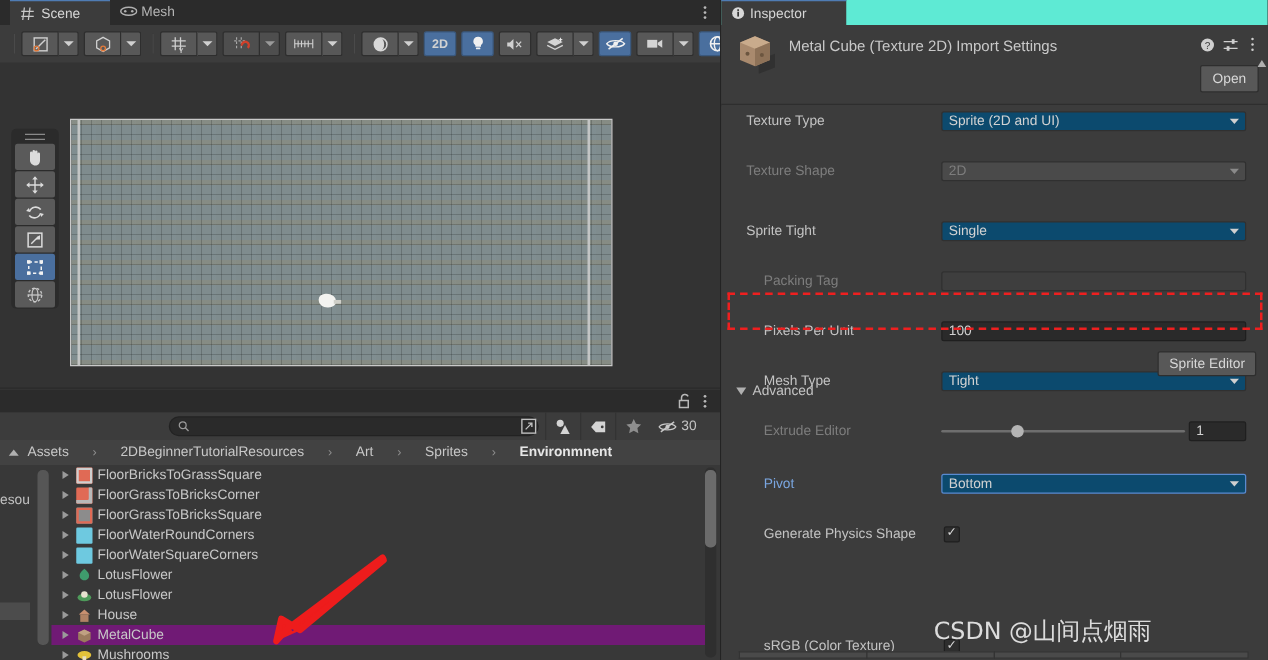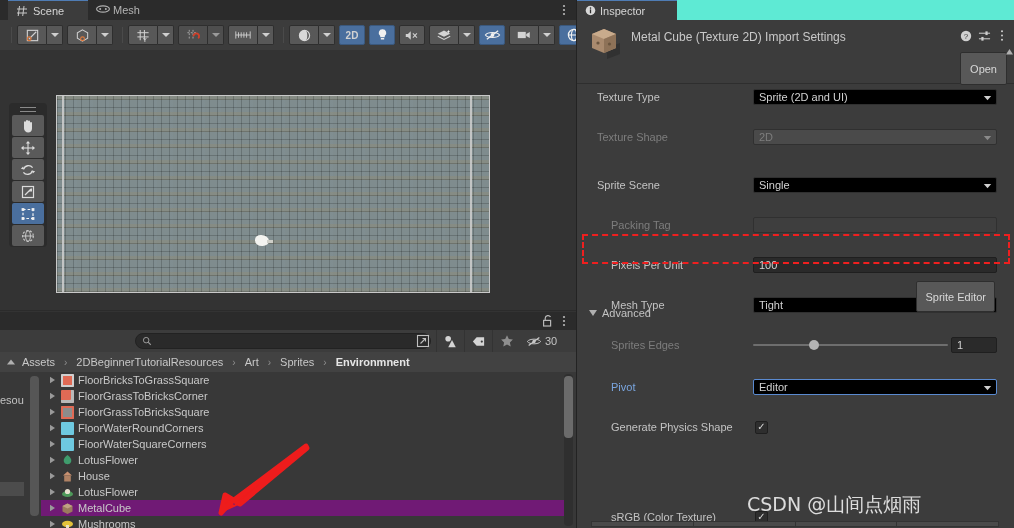--- a/index.html
+++ b/index.html
@@ -83,21 +83,21 @@
   .searchbox {
     position: absolute; left: 135px; top: 3px; width: 296px; height: 16px;
     background: #2a2a2a; border: 1px solid #222; border-radius: 8px;
     display: flex; align-items: center; padding: 0 6px; color: #8a8a8a; font-size: 10px;
   }
   .proj-icobtn { width: 28px; height: 22px; display: flex; align-items: center; justify-content: center; border-left: 1px solid #333; }
   .proj-count { display: flex; align-items: center; gap: 3px; padding: 0 6px; font-size: 11px; color: #c4c4c4; }
 
   .breadcrumbbar { position: absolute; left: 0; top: 40px; width: 576px; height: 20px; background: #424242; display: flex; align-items: center; }
   .bc-collapse { width: 22px; display:flex; align-items:center; justify-content:center; }
-  .bc { display: flex; align-items: center; gap: 9px; font-size: 11px; color: #c8c8c8; }
+  .bc { display: flex; align-items: center; gap: 19px; font-size: 11px; color: #c8c8c8; }
   .bc .sep { color: #8e8e8e; font-size: 10px; }
   .bc .last { color: #e6e6e6; font-weight: bold; }
 
   .treecol { position: absolute; left: 0; top: 60px; width: 24px; bottom: 0; background: #383838; overflow: hidden; }
   .treecol .ghost { position: absolute; left: 0; top: 22px; font-size: 11px; color: #c2c2c2; white-space: nowrap; }
   .treecol .ghostsel { position: absolute; left: 0; top: 110px; width: 24px; height: 14px; background: #4c4c4c; }
   .tree-scroll { position: absolute; left: 30px; top: 64px; width: 9px; height: 140px; background: #565656; border-radius: 4px; }
   .assetlist { position: absolute; left: 41px; top: 60px; width: 528px; bottom: 0; background: #383838; overflow: hidden; }
   .arow { height: 16px; display: flex; align-items: center; padding-left: 6px; gap: 4px; }
   .arow.sel { background: #701a75; }
@@ -115,53 +115,53 @@
     background: #3c3c3c; color: #d6d6d6; font-size: 11px;
     display: flex; align-items: center; gap: 4px; border-top: 1px solid #4f7cb4;
   }
   .insp-head { position: absolute; left: 0; top: 20px; width: 438px; height: 64px; background: #3c3c3c; border-bottom: 1px solid #2e2e2e; }
   .prev-thumb {
     position: absolute; left: 10px; top: 6px; width: 36px; height: 34px;
   }
   .insp-title { position: absolute; left: 54px; top: 10px; font-size: 12px; color: #c9c9c9; }
   .insp-head-icons { position: absolute; right: 8px; top: 9px; display: flex; gap: 6px; align-items: center; }
   .openbtn {
-    position: absolute; right: 8px; top: 32px; height: 33px; padding: 0 9px;
+    position: absolute; right: 8px; top: 32px; height: 22px; padding: 0 9px;
     background: #585858; border: 1px solid #2e2e2e; border-radius: 2px;
     display: flex; align-items: center; font-size: 11px; color: #d8d8d8;
   }
   .insp-body { position: absolute; left: 0; top: 85px; width: 438px; bottom: 0; background: #3c3c3c; }
 
   .row { position: relative; height: 20px; display: flex; align-items: center; }
   .lbl { font-size: 11px; color: #c3c3c3; }
   .lbl.dim { color: #7d7d7d; }
   .lbl.blue { color: #7aa6e0; text-align: center; }
   .dd {
-    height: 16px; background: #000000; border: 1px solid #303030; border-radius: 2px;
+    height: 16px; background: #0c4a6e; border: 1px solid #303030; border-radius: 2px;
     display: flex; align-items: center; justify-content: space-between;
     padding: 0 4px 0 5px; font-size: 11px; color: #d2d2d2;
   }
   .dd.dim { color: #7d7d7d; background: #4a4a4a; }
   .dd.focus { border: 1px solid #5a8ad0; }
   .txt {
     height: 16px; background: #2a2a2a; border: 1px solid #1f1f1f; border-radius: 2px;
     display: flex; align-items: center; padding: 0 5px; font-size: 11px; color: #d2d2d2;
   }
   .chk {
     width: 13px; height: 13px; background: #2e2e2e; border: 1px solid #1f1f1f; border-radius: 2px;
     display: flex; align-items: center; justify-content: center;
     color: #d8d8d8; font-size: 10px; line-height: 1;
   }
   .slider { position: relative; height: 16px; display: flex; align-items: center; }
   .strack { height: 2px; background: #6e6e6e; width: 100%; border-radius: 1px; }
   .sknob { position: absolute; width: 10px; height: 10px; border-radius: 50%; background: #b4b4b4; }
   .foldout { display: flex; align-items: center; gap: 5px; font-size: 11px; color: #c3c3c3; padding-left: 6px; }
   .tri { width:0; height:0; border-left:4.5px solid transparent; border-right:4.5px solid transparent; border-top:6px solid #b0b0b0; }
   .sprite-editor-btn {
-    position: absolute; right: 20px; height: 31px; padding: 0 8px;
+    position: absolute; right: 10px; height: 20px; padding: 0 8px;
     background: #585858; border: 1px solid #2e2e2e; border-radius: 2px;
     display: flex; align-items: center; font-size: 11px; color: #d8d8d8;
   }
   .highlight-box {
     position: absolute; border: 2px dashed #ef1f1f; pointer-events: none;
   }
   .insp-scroll { position: absolute; right: 1px; top: 26px; width: 9px; height: 40px; }
   .watermark {
     position: absolute; font-size: 19px; color: #eaeaea; opacity: .92; white-space: nowrap;
     font-family: "DejaVu Sans", sans-serif;
@@ -589,36 +589,36 @@
               </svg></span>
           <span class="alabel">LotusFlower</span>
         </div>
         <div class="arow">
           <span class="afold">
               <svg width="7" height="8" viewBox="0 0 7 8">
                 <path d="M1 .8 L6 4 L1 7.2z" fill="#9a9a9a"></path>
               </svg>
             </span>
           <span class="aico" style="background:transparent;"><svg width="13" height="13" viewBox="0 0 13 13">
+                <ellipse cx="6.5" cy="8" rx="5.5" ry="3" fill="#4e9a5a"></ellipse>
+                <circle cx="6.5" cy="5.5" r="2.6" fill="#e8e2d0"></circle>
+              </svg></span>
+          <span class="alabel">LotusFlower</span>
+        </div>
+        <div class="arow">
+          <span class="afold">
+              <svg width="7" height="8" viewBox="0 0 7 8">
+                <path d="M1 .8 L6 4 L1 7.2z" fill="#9a9a9a"></path>
+              </svg>
+            </span>
+          <span class="aico" style="background:transparent;"><svg width="13" height="13" viewBox="0 0 13 13">
                 <path d="M6.5 1.5 L11 5.5 H2z" fill="#c89070"></path>
                 <rect x="3.2" y="5.5" width="6.6" height="6" fill="#b08264"></rect>
               </svg></span>
           <span class="alabel">House</span>
-        </div>
-        <div class="arow">
-          <span class="afold">
-              <svg width="7" height="8" viewBox="0 0 7 8">
-                <path d="M1 .8 L6 4 L1 7.2z" fill="#9a9a9a"></path>
-              </svg>
-            </span>
-          <span class="aico" style="background:transparent;"><svg width="13" height="13" viewBox="0 0 13 13">
-                <ellipse cx="6.5" cy="8" rx="5.5" ry="3" fill="#4e9a5a"></ellipse>
-                <circle cx="6.5" cy="5.5" r="2.6" fill="#e8e2d0"></circle>
-              </svg></span>
-          <span class="alabel">LotusFlower</span>
         </div>
         <div class="arow sel">
           <span class="afold">
               <svg width="7" height="8" viewBox="0 0 7 8">
                 <path d="M1 .8 L6 4 L1 7.2z" fill="#9a9a9a"></path>
               </svg>
             </span>
           <span class="aico" style="background:transparent;"><svg width="13" height="13" viewBox="0 0 13 13">
                 <path d="M6.5 1.5 L11.5 4 v5.5 L6.5 12 L1.5 9.5 V4z" fill="#9b7a5e"></path>
                 <path d="M6.5 1.5 L11.5 4 L6.5 6.5 L1.5 4z" fill="#c0a183"></path>
@@ -743,21 +743,21 @@
         <span class="lbl dim" style="padding-left:20px">Texture Shape</span>
         <div class="dd dim" style="position:absolute;left:176px;width:244px">
           <span>2D</span>
           <span><svg width="9" height="6" viewBox="0 0 9 6">
                 <path d="M.8 1 H8.2 L4.5 5.2z" fill="#8a8a8a"></path>
               </svg></span>
         </div>
       </div>
 
       <div class="row" style="top:50px">
-        <span class="lbl" style="padding-left:20px">Sprite Scene</span>
+        <span class="lbl" style="padding-left:20px">Sprite Tight</span>
         <div class="dd" style="position:absolute;left:176px;width:244px">
           <span>Single</span>
           <span><svg width="9" height="6" viewBox="0 0 9 6">
                 <path d="M.8 1 H8.2 L4.5 5.2z" fill="#d0d0d0"></path>
               </svg></span>
         </div>
       </div>
 
       <div class="row" style="top:70px">
         <span class="lbl dim" style="padding-left:34px">Packing Tag</span>
@@ -777,34 +777,34 @@
         <span class="lbl" style="padding-left:34px">Mesh Type</span>
         <div class="dd" style="position:absolute;left:176px;width:244px">
           <span>Tight</span>
           <span><svg width="9" height="6" viewBox="0 0 9 6">
                 <path d="M.8 1 H8.2 L4.5 5.2z" fill="#d0d0d0"></path>
               </svg></span>
         </div>
       </div>
 
       <div class="row" style="top:130px">
-        <span class="lbl dim" style="padding-left:34px">Sprites Edges</span>
+        <span class="lbl dim" style="padding-left:34px">Extrude Editor</span>
         <div class="slider" style="position:absolute;left:176px;width:195px">
           <div class="strack"></div>
           <div class="sknob" style="left:56px"></div>
         </div>
         <div class="txt" style="position:absolute;left:374px;width:46px">
           <span>1</span>
         </div>
       </div>
 
       <div class="row" style="top:152px">
         <span class="lbl blue" style="padding-left:34px">Pivot</span>
         <div class="dd focus" style="position:absolute;left:176px;width:244px">
-          <span>Editor</span>
+          <span>Bottom</span>
           <span><svg width="9" height="6" viewBox="0 0 9 6">
                 <path d="M.8 1 H8.2 L4.5 5.2z" fill="#d0d0d0"></path>
               </svg></span>
         </div>
       </div>
 
       <div class="row" style="top:172px">
         <span class="lbl" style="padding-left:34px">Generate Physics Shape</span>
         <div class="chk" style="position:absolute;left:178px">✓</div>
       </div>

